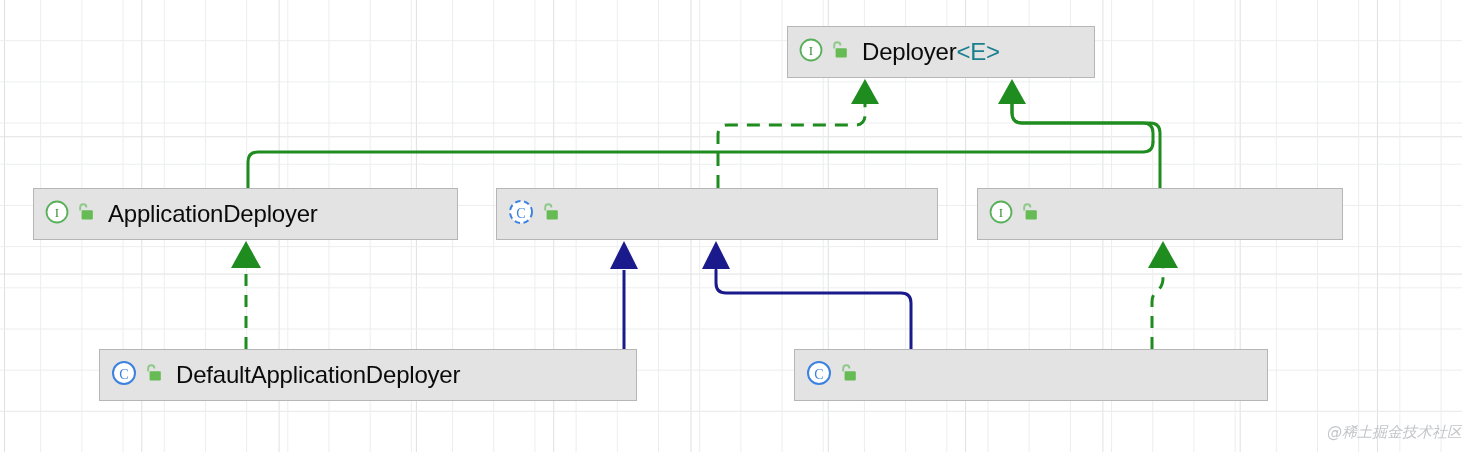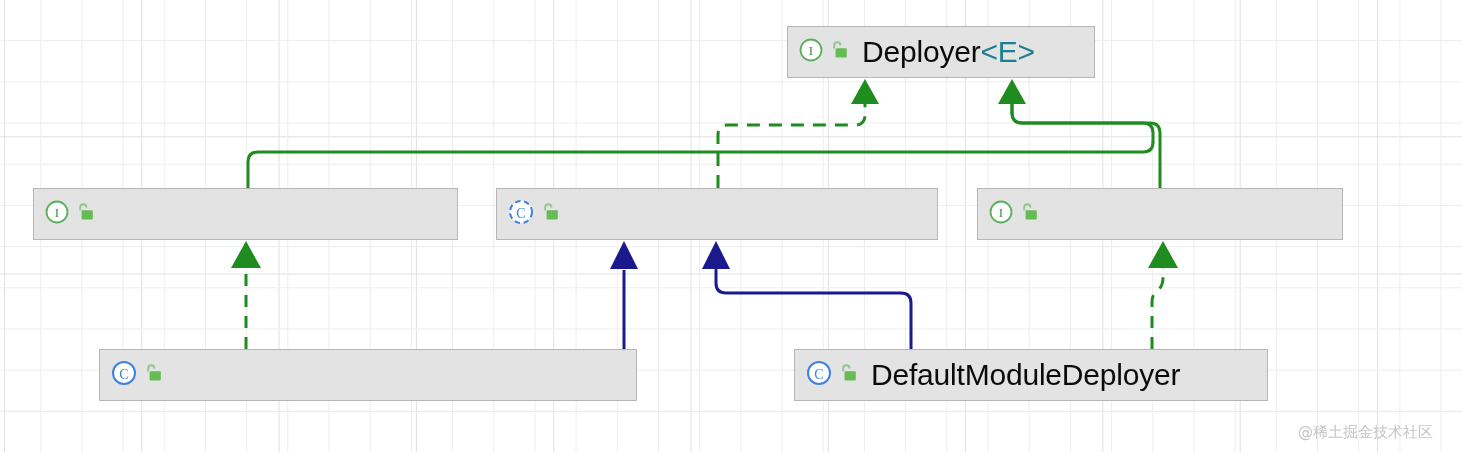--- a/index.html
+++ b/index.html
@@ -46,36 +46,37 @@
   }
   .node-icons {
     display: flex;
     align-items: center;
     flex: 0 0 auto;
     margin-right: 14px;
   }
   .type-icon { display: block; }
   .lock-icon { display: block; margin-left: 7px; }
   .node-label {
-    font-size: 30px;
+    font-size: 24px;
     color: #0b0b0b;
     letter-spacing: -0.2px;
     line-height: 1;
   }
   .node-label .generic {
     color: #1a7f8e;
   }
   #watermark {
     position: absolute;
-    right: 29px;
+    right: 0;
     bottom: 10px;
     font-size: 15px;
     color: #c3c5c8;
     font-family: "DejaVu Sans", sans-serif;
     white-space: nowrap;
+    font-style: italic;
   }
 </style>
 </head>
 <body>
 
 <div id="canvas">
 
   <svg id="edge-layer" viewBox="0 0 1462 452" width="1462" height="452" xmlns="http://www.w3.org/2000/svg">
 
     <path d="M 248 188 L 248 162 Q 248 152 258 152 L 1143 152 Q 1153 152 1153 142" fill="none" stroke="#1f8c1f" stroke-width="3" stroke-linecap="round" stroke-linejoin="round"></path>
@@ -129,20 +130,23 @@
           <text x="13" y="18" text-anchor="middle" font-family="Liberation Serif, serif" font-size="13" fill="#3f8f3f">I</text>
         </svg>
       </span>
       <span class="lock-icon">
         <svg width="17" height="20" viewBox="0 0 17 20" xmlns="http://www.w3.org/2000/svg">
           <path d="M3.2 8.4 V5.4 a3.1 3.1 0 0 1 6.2 0" fill="none" stroke="#8fc98a" stroke-width="1.9"></path>
           <rect x="4.6" y="8.2" width="11.2" height="9.4" rx="1" fill="#66bb55"></rect>
         </svg>
       </span>
     </span>
+    <span class="node-label">
+      <span>ApplicationDeployer</span><span class="generic"></span>
+    </span>
   </div>
 
   <div class="node" style="left:496px; top:188px; width:442px; height:52px;">
     <span class="node-icons">
       <span class="type-icon">
         <svg width="28" height="28" viewBox="0 0 28 28" xmlns="http://www.w3.org/2000/svg">
           <circle cx="14" cy="14" r="11" fill="#ffffff" stroke="#3d82e0" stroke-width="2" stroke-dasharray="5.5 3.6"></circle>
           <text x="14" y="19.5" text-anchor="middle" font-family="Liberation Serif, serif" font-size="14" fill="#3d82e0">C</text>
         </svg>
       </span>
@@ -180,37 +184,37 @@
           <text x="14" y="19.5" text-anchor="middle" font-family="Liberation Serif, serif" font-size="14" fill="#3d82e0">C</text>
         </svg>
       </span>
       <span class="lock-icon">
         <svg width="17" height="20" viewBox="0 0 17 20" xmlns="http://www.w3.org/2000/svg">
           <path d="M3.2 8.4 V5.4 a3.1 3.1 0 0 1 6.2 0" fill="none" stroke="#8fc98a" stroke-width="1.9"></path>
           <rect x="4.6" y="8.2" width="11.2" height="9.4" rx="1" fill="#66bb55"></rect>
         </svg>
       </span>
     </span>
+    <span class="node-label">
+      <span>DefaultApplicationDeployer</span><span class="generic"></span>
+    </span>
   </div>
 
   <div class="node" style="left:794px; top:349px; width:474px; height:52px;">
     <span class="node-icons">
       <span class="type-icon">
         <svg width="28" height="28" viewBox="0 0 28 28" xmlns="http://www.w3.org/2000/svg">
           <circle cx="14" cy="14" r="11" fill="#ffffff" stroke="#3d82e0" stroke-width="2"></circle>
           <text x="14" y="19.5" text-anchor="middle" font-family="Liberation Serif, serif" font-size="14" fill="#3d82e0">C</text>
         </svg>
       </span>
       <span class="lock-icon">
         <svg width="17" height="20" viewBox="0 0 17 20" xmlns="http://www.w3.org/2000/svg">
           <path d="M3.2 8.4 V5.4 a3.1 3.1 0 0 1 6.2 0" fill="none" stroke="#8fc98a" stroke-width="1.9"></path>
           <rect x="4.6" y="8.2" width="11.2" height="9.4" rx="1" fill="#66bb55"></rect>
         </svg>
       </span>
     </span>
-    <span class="node-label">
-      <span>DefaultModuleDeployer</span><span class="generic"></span>
-    </span>
   </div>
 
   <div id="watermark">@稀土掘金技术社区</div>
 
 </div>
 
 </body></html>

